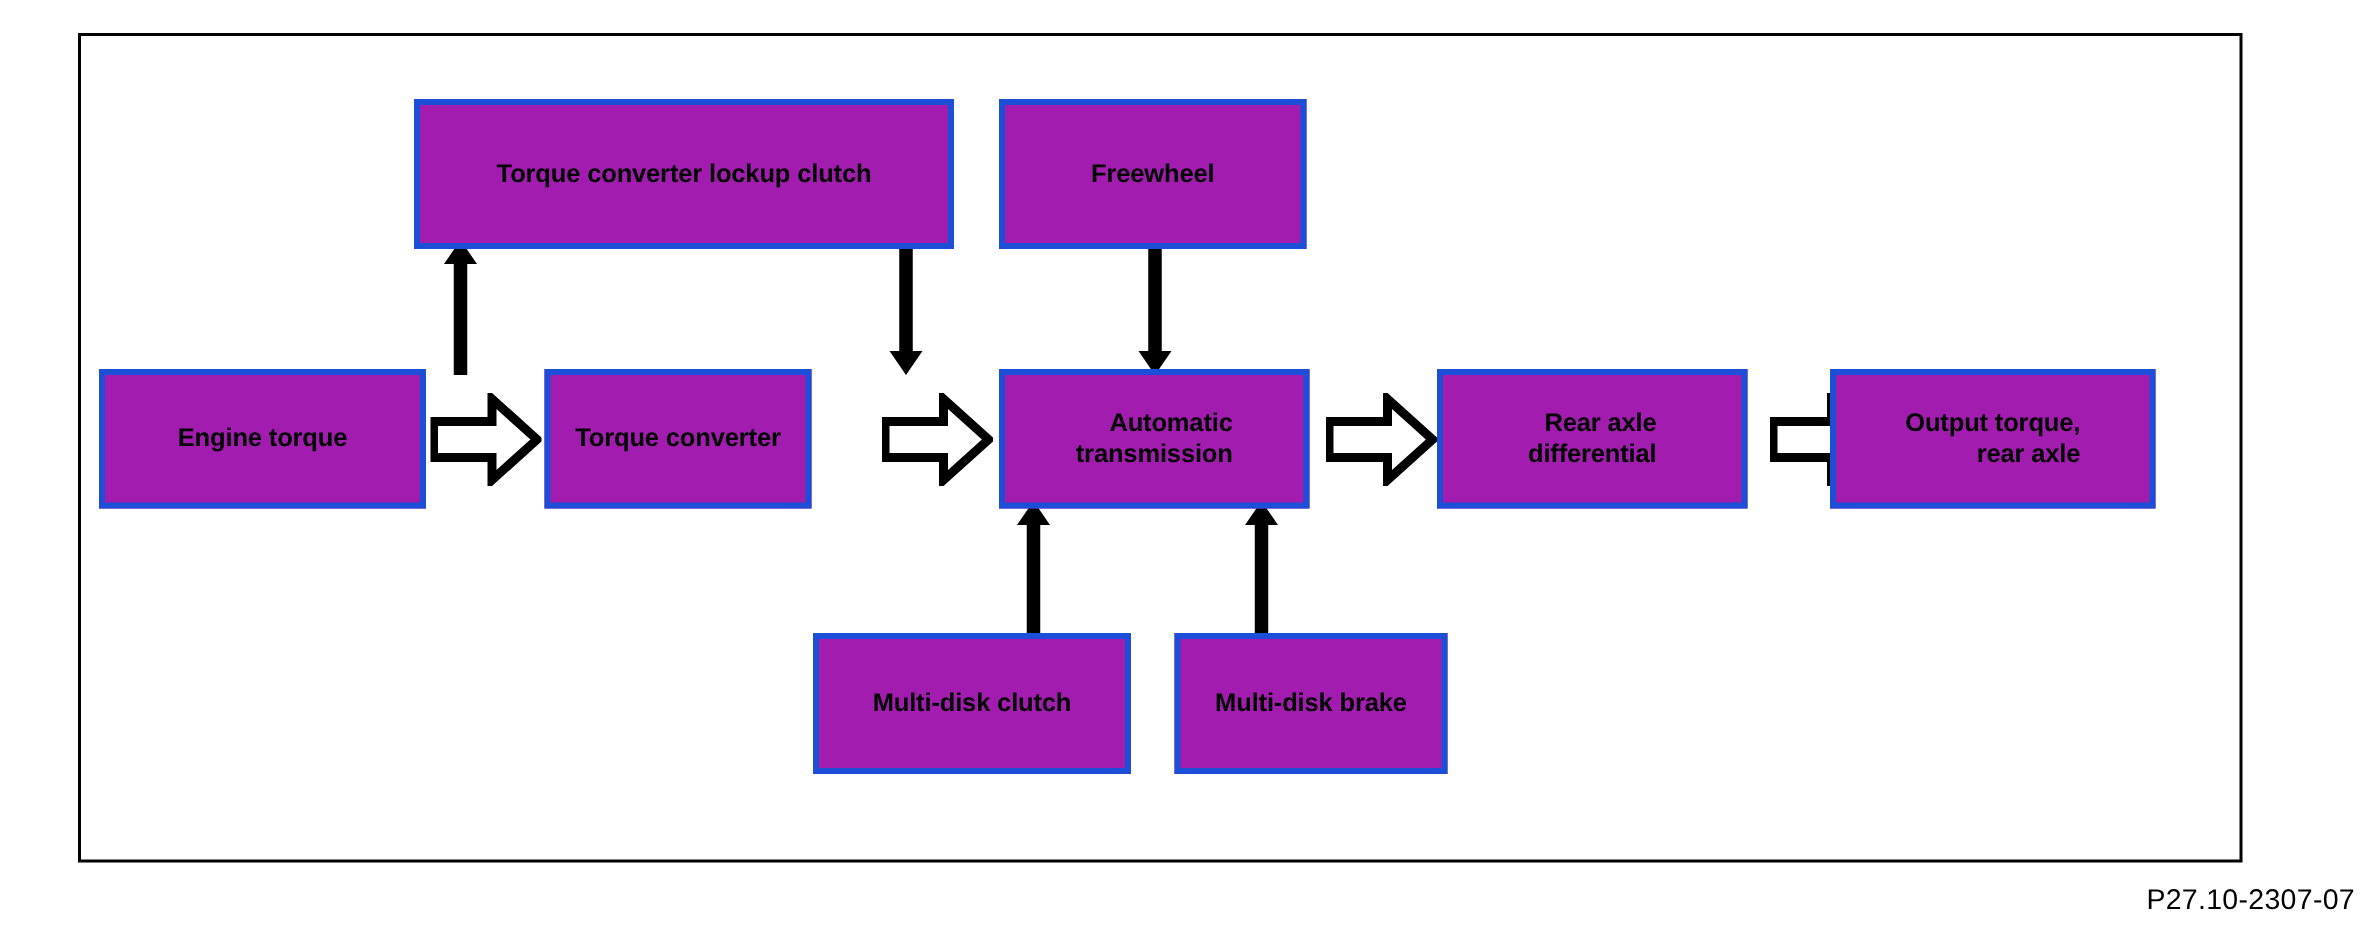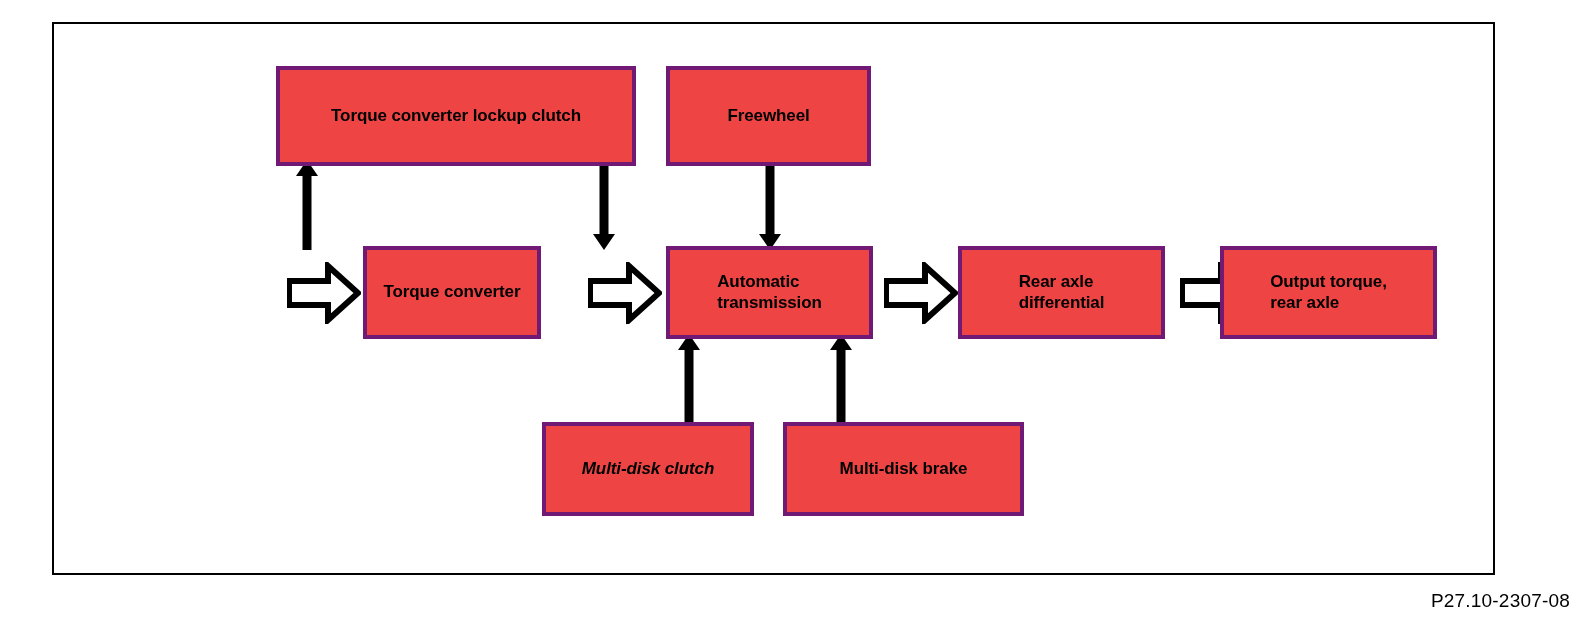--- a/index.html
+++ b/index.html
@@ -26,26 +26,26 @@
     width: 1443px;
     height: 553px;
     border: 2px solid #000000;
     box-sizing: border-box;
     background: #ffffff;
   }
   
   .node {
     position: absolute;
     box-sizing: border-box;
-    border: 4px solid #701a75;
-    background: #ef4444;
+    border: 4px solid #1d4ed8;
+    background: #a21caf;
     display: flex;
     align-items: center;
     justify-content: center;
-    text-align: left;
+    text-align: right;
     z-index: 5;
   }
   .node .node-label {
     font-family: "Liberation Sans", sans-serif;
     font-weight: bold;
     font-size: 17px;
     line-height: 1.22;
     color: #000000;
     letter-spacing: -0.1px;
     white-space: pre-line;
@@ -159,43 +159,46 @@
   </div>
 
   <div class="node" style="left:276px; top:66px; width:360px; height:100px;">
     <span class="node-label">Torque converter lockup clutch</span>
   </div>
 
   <div class="node" style="left:666px; top:66px; width:205px; height:100px;">
     <span class="node-label">Freewheel</span>
   </div>
 
+  <div class="node" style="left:66px; top:246px; width:218px; height:93px;">
+    <span class="node-label">Engine torque</span>
+  </div>
 
   <div class="node" style="left:363px; top:246px; width:178px; height:93px;">
     <span class="node-label">Torque converter</span>
   </div>
 
   <div class="node" style="left:666px; top:246px; width:207px; height:93px;">
     <span class="node-label">Automatic
 transmission</span>
   </div>
 
   <div class="node" style="left:958px; top:246px; width:207px; height:93px;">
     <span class="node-label">Rear axle
 differential</span>
   </div>
 
   <div class="node" style="left:1220px; top:246px; width:217px; height:93px;">
     <span class="node-label">Output torque,
 rear axle</span>
   </div>
 
-  <div class="node" style="left:542px; top:422px; width:212px; height:94px;font-style:italic;">
+  <div class="node" style="left:542px; top:422px; width:212px; height:94px;">
     <span class="node-label">Multi-disk clutch</span>
   </div>
 
-  <div class="node" style="left:783px; top:422px; width:241px; height:94px;">
+  <div class="node" style="left:783px; top:422px; width:182px; height:94px;">
     <span class="node-label">Multi-disk brake</span>
   </div>
 
-  <div id="caption">P27.10-2307-08</div>
+  <div id="caption">P27.10-2307-07</div>
 
 </div>
 
 </body></html>

